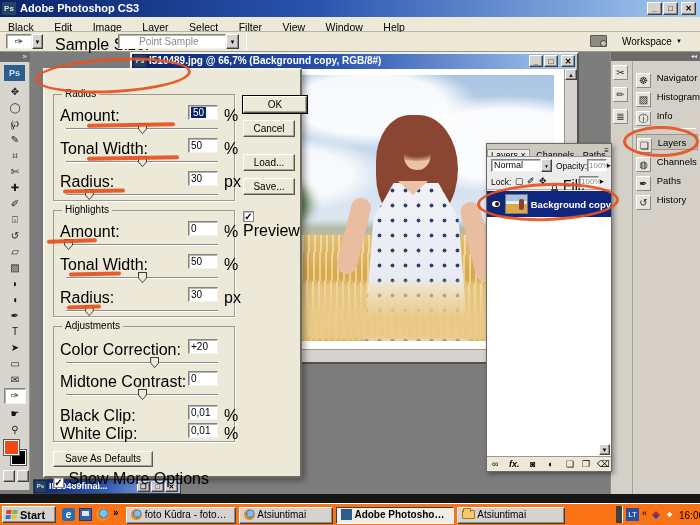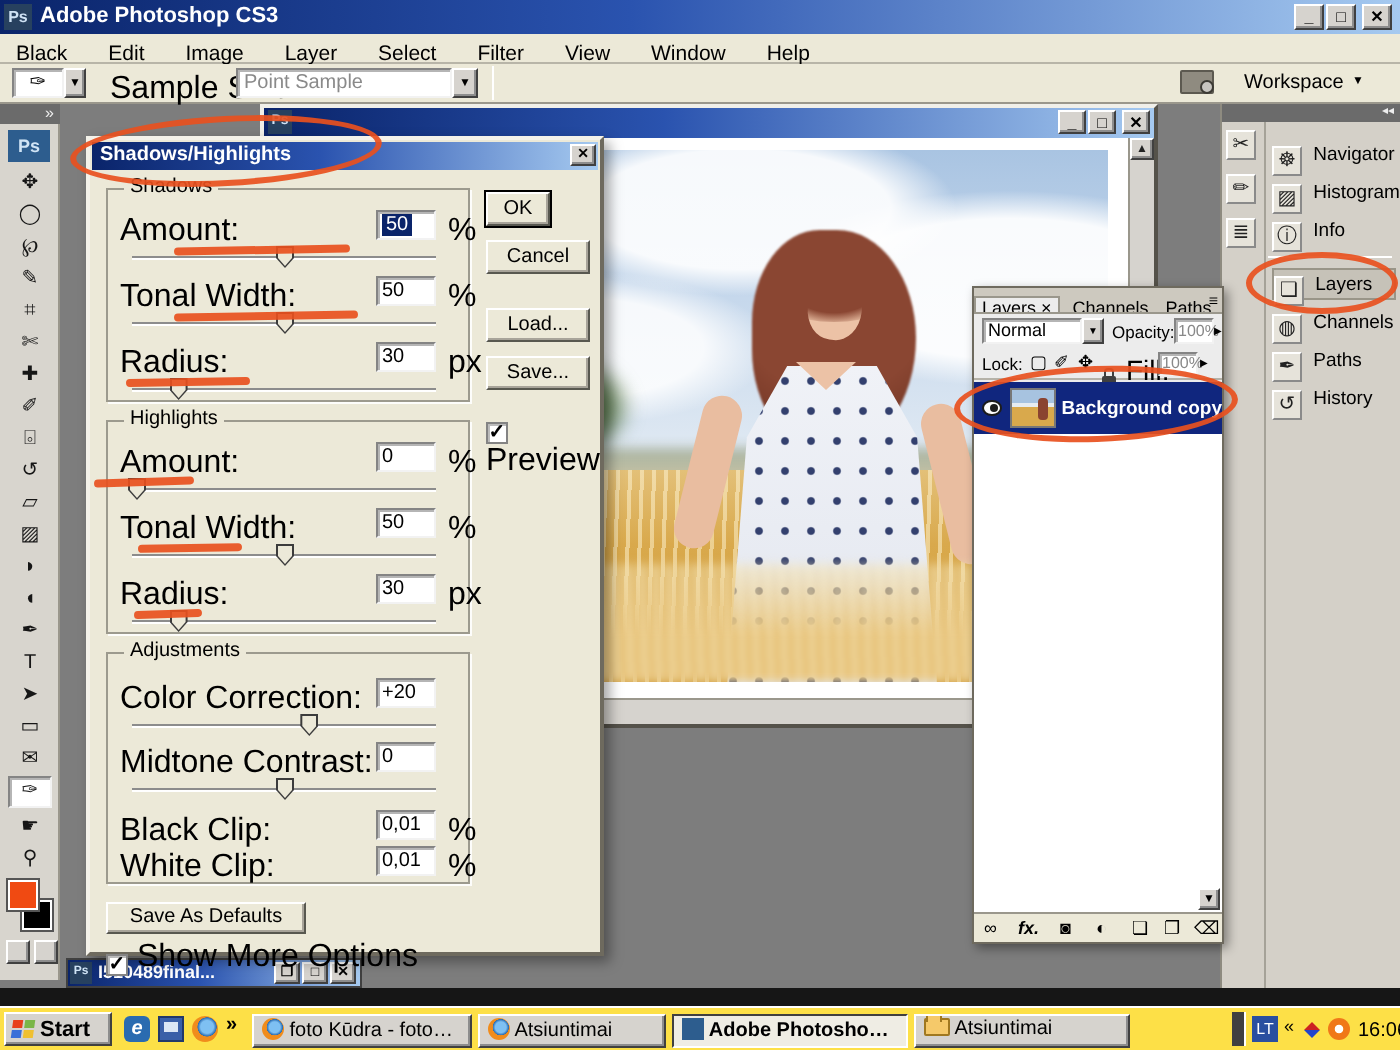--- a/index.html
+++ b/index.html
@@ -64,21 +64,21 @@
     <span class="menu-item">Filter</span>
     <span class="menu-item">View</span>
     <span class="menu-item">Window</span>
     <span class="menu-item">Help</span>
   </div>
 
   <div class="abs bar-ecru" style="left:0;top:32px;width:700px;height:20px;border-bottom:1px solid #9a978c">
     <span class="abs inset" style="left:6px;top:2px;width:26px;height:15px;text-align:center;font-size:10px;line-height:14px">✑</span>
     <span class="abs raised" style="left:32px;top:2px;width:11px;height:15px;font-size:6px;line-height:14px;text-align:center">▼</span>
     <span class="abs lbl" style="left:55px;top:4px">Sample Size:</span>
-    <span class="abs inset" style="left:118px;top:2px;width:108px;height:15px;color:#8a8a8a;font-size:10px;line-height:13px;padding-left:3px">Point Sample</span>
+    <span class="abs inset" style="left:118px;top:2px;width:108px;height:15px;color:#8a8a8a;font-size:10px;line-height:13px;padding-left:20px">Point Sample</span>
     <span class="abs raised" style="left:226px;top:2px;width:13px;height:15px;font-size:6px;line-height:14px;text-align:center">▼</span>
     <span class="abs" style="left:246px;top:1px;width:1px;height:17px;background:#aaa;border-right:1px solid #fff"></span>
     <span class="abs" style="left:590px;top:3px;width:17px;height:12px;background:#8f8b80;border:1px solid #5c5950;border-radius:1px"></span>
     <span class="abs" style="left:600px;top:8px;width:7px;height:7px;border:1.5px solid #3c3a34;border-radius:50%;background:rgba(255,255,255,.5)"></span>
     <span class="abs lbl" style="left:622px;top:4px;font-size:10px">Workspace</span>
     <span class="abs" style="left:676px;top:6px;font-size:6px">▼</span>
   </div>
 
   <div class="abs" style="left:0;top:52px;width:30px;height:438px;background:#d8d5ce;border-right:1px solid #9a978c">
     <div class="abs" style="left:0;top:0;width:30px;height:10px;background:#6b6b6b;color:#eee;font-size:8px;line-height:9px;text-align:right;padding-right:3px">»</div>
@@ -107,20 +107,21 @@
   <div class="tool abs" style="top:406px">☛</div>
   <div class="tool abs" style="top:422px">⚲</div>
   <div class="abs" style="left:4px;top:440px;width:15px;height:15px;background:#f04a12;border:1px solid #fff;outline:1px solid #555;z-index:3"></div>
   <div class="abs" style="left:11px;top:450px;width:15px;height:15px;background:#000;border:1px solid #fff;outline:1px solid #555;z-index:2"></div>
   <div class="abs raised" style="left:3px;top:470px;width:12px;height:12px"></div>
   <div class="abs raised" style="left:17px;top:470px;width:12px;height:12px"></div>
 
   <div class="abs" style="left:130px;top:52px;width:449px;height:312px;background:#d6d3ce;border:2px solid;border-color:#f0efe9 #55524a #55524a #f0efe9;z-index:5">
     <div class="abs tgrad" style="left:0;top:0;right:0;height:15px">
       <span class="psbadge abs" style="left:2px;top:1px;width:12px;height:12px;font-size:7px;line-height:12px">Ps</span>
+      <span class="abs" style="left:17px;top:1px;font-size:10px;white-space:nowrap">I510489.jpg @ 66,7% (Background copy, RGB/8#)</span>
       <span class="abs raised wbtn" style="right:34px;top:1px;width:14px;height:12px">_</span>
       <span class="abs raised wbtn" style="right:19px;top:1px;width:14px;height:12px">□</span>
       <span class="abs raised wbtn" style="right:2px;top:1px;width:14px;height:12px">✕</span>
     </div>
 
     <div class="abs" style="left:0;top:15px;right:13px;bottom:13px;background:#ffffff;overflow:hidden">
 
       <div class="abs" style="left:14px;top:6px;width:408px;height:266px;overflow:hidden;background:#cfdeed">
         <div class="abs" style="left:0;top:0;width:100%;height:62%;background:
              radial-gradient(ellipse 120px 50px at 18% 30%,rgba(255,255,255,.95) 0 55%,transparent 70%),
@@ -240,27 +241,23 @@
       <span class="abs" style="left:22px;font-style:italic;font-weight:bold">fx.</span>
       <span class="abs" style="left:43px">◙</span>
       <span class="abs" style="left:61px">◐</span>
       <span class="abs" style="left:79px">❏</span>
       <span class="abs" style="left:95px">❐</span>
       <span class="abs" style="left:110px">⌫</span>
     </div>
   </div>
 
   <div class="abs bar-ecru" style="left:43px;top:68px;width:259px;height:410px;border:2px solid;border-color:#f4f2ea #6e6a5e #6e6a5e #f4f2ea;box-shadow:3px 3px 6px rgba(0,0,0,.35);z-index:30">
-    <div class="abs tgrad" style="left:1px;top:1px;right:1px;height:14px">
-      <span class="abs" style="left:4px;top:1px;font-size:10px">Shadows/Highlights</span>
-      <span class="abs raised wbtn" style="right:1px;top:1px;width:13px;height:11px;font-size:7px;line-height:10px">✕</span>
-    </div>
 
     <div class="fs" style="top:24px;height:107px">
-      <span class="legend">Shadows</span>
+      <span class="legend">Radius</span>
       <span class="abs lbl" style="left:6px;top:12px">Amount:</span>
       <span class="vbox inset" style="left:134px;top:10px"><span style="background:#0a246a;color:#fff;padding:0 2px">50</span></span>
       <span class="abs lbl" style="left:170px;top:12px">%</span>
       <div class="srow" style="left:12px;top:28px;width:152px">
           <span class="track"></span>
           <span class="sthumb" style="left:calc(50% - 4px)"></span>
         </div>
 
       <span class="abs lbl" style="left:6px;top:45px">Tonal Width:</span>
       <span class="vbox inset" style="left:134px;top:43px">50</span>
@@ -324,21 +321,21 @@
 
       <span class="abs lbl" style="left:6px;top:80px">Black Clip:</span>
       <span class="vbox inset" style="left:134px;top:78px">0,01</span>
       <span class="abs lbl" style="left:170px;top:80px">%</span>
 
       <span class="abs lbl" style="left:6px;top:98px">White Clip:</span>
       <span class="vbox inset" style="left:134px;top:96px">0,01</span>
       <span class="abs lbl" style="left:170px;top:98px">%</span>
     </div>
 
-    <div class="abs xpbtn" style="left:198px;top:26px;width:32px;height:17px;line-height:15px;box-shadow:0 0 0 1px #000,inset -1px -1px 0 #a8a49a">OK</div>
+    <div class="abs xpbtn" style="left:198px;top:26px;width:64px;height:17px;line-height:15px;box-shadow:0 0 0 1px #000,inset -1px -1px 0 #a8a49a">OK</div>
     <div class="abs xpbtn" style="left:198px;top:50px;width:52px;height:17px;line-height:15px">Cancel</div>
     <div class="abs xpbtn" style="left:198px;top:84px;width:52px;height:17px;line-height:15px">Load...</div>
     <div class="abs xpbtn" style="left:198px;top:108px;width:52px;height:17px;line-height:15px">Save...</div>
     <div class="abs" style="left:198px;top:134px">
       <span class="cb">✓</span>
       <span class="lbl">Preview</span>
     </div>
 
     <div class="abs xpbtn" style="left:8px;top:381px;width:100px;height:16px;line-height:14px">Save As Defaults</div>
     <div class="abs" style="left:8px;top:400px">
@@ -349,21 +346,21 @@
 
   <div class="abs tgrad" style="left:33px;top:479px;width:148px;height:15px;border:1px solid #404040;z-index:6">
     <span class="psbadge abs" style="left:1px;top:1px;width:11px;height:11px;font-size:6px;line-height:11px">Ps</span>
     <span class="abs" style="left:15px;top:1px;font-size:9px;white-space:nowrap">I510489final...</span>
     <span class="abs raised wbtn" style="right:30px;top:1px;width:13px;height:11px;font-size:7px;line-height:9px">❐</span>
     <span class="abs raised wbtn" style="right:16px;top:1px;width:13px;height:11px;font-size:7px;line-height:9px">□</span>
     <span class="abs raised wbtn" style="right:2px;top:1px;width:13px;height:11px;font-size:7px;line-height:9px">✕</span>
   </div>
 
   <div class="abs" style="left:0;top:494px;width:700px;height:9px;background:#161616;z-index:40"></div>
-  <div class="abs" style="left:0;top:503px;width:700px;height:22px;background:#fde047;border-top:1px solid #fff;z-index:40">
+  <div class="abs" style="left:0;top:503px;width:700px;height:22px;background:#f97316;border-top:1px solid #fff;z-index:40">
     <div class="abs raised" style="left:2px;top:2px;width:54px;height:17px">
       <span class="abs" style="left:3px;top:3px;width:11px;height:9px;display:grid;grid-template:1fr 1fr/1fr 1fr;gap:1px;transform:skewX(-8deg)">
           <span style="background:#e8401c"></span>
           <span style="background:#7ab648"></span>
           <span style="background:#3a6fd8"></span>
           <span style="background:#f0c030"></span>
         </span>
       <span class="abs" style="left:17px;top:2px;font-size:11px;font-weight:bold">Start</span>
     </div>
     <span class="abs" style="left:62px;top:4px;width:13px;height:13px;background:#2a6bb0;border-radius:3px;color:#fff;font-size:10px;font-style:italic;font-weight:bold;text-align:center;line-height:13px">e</span>

